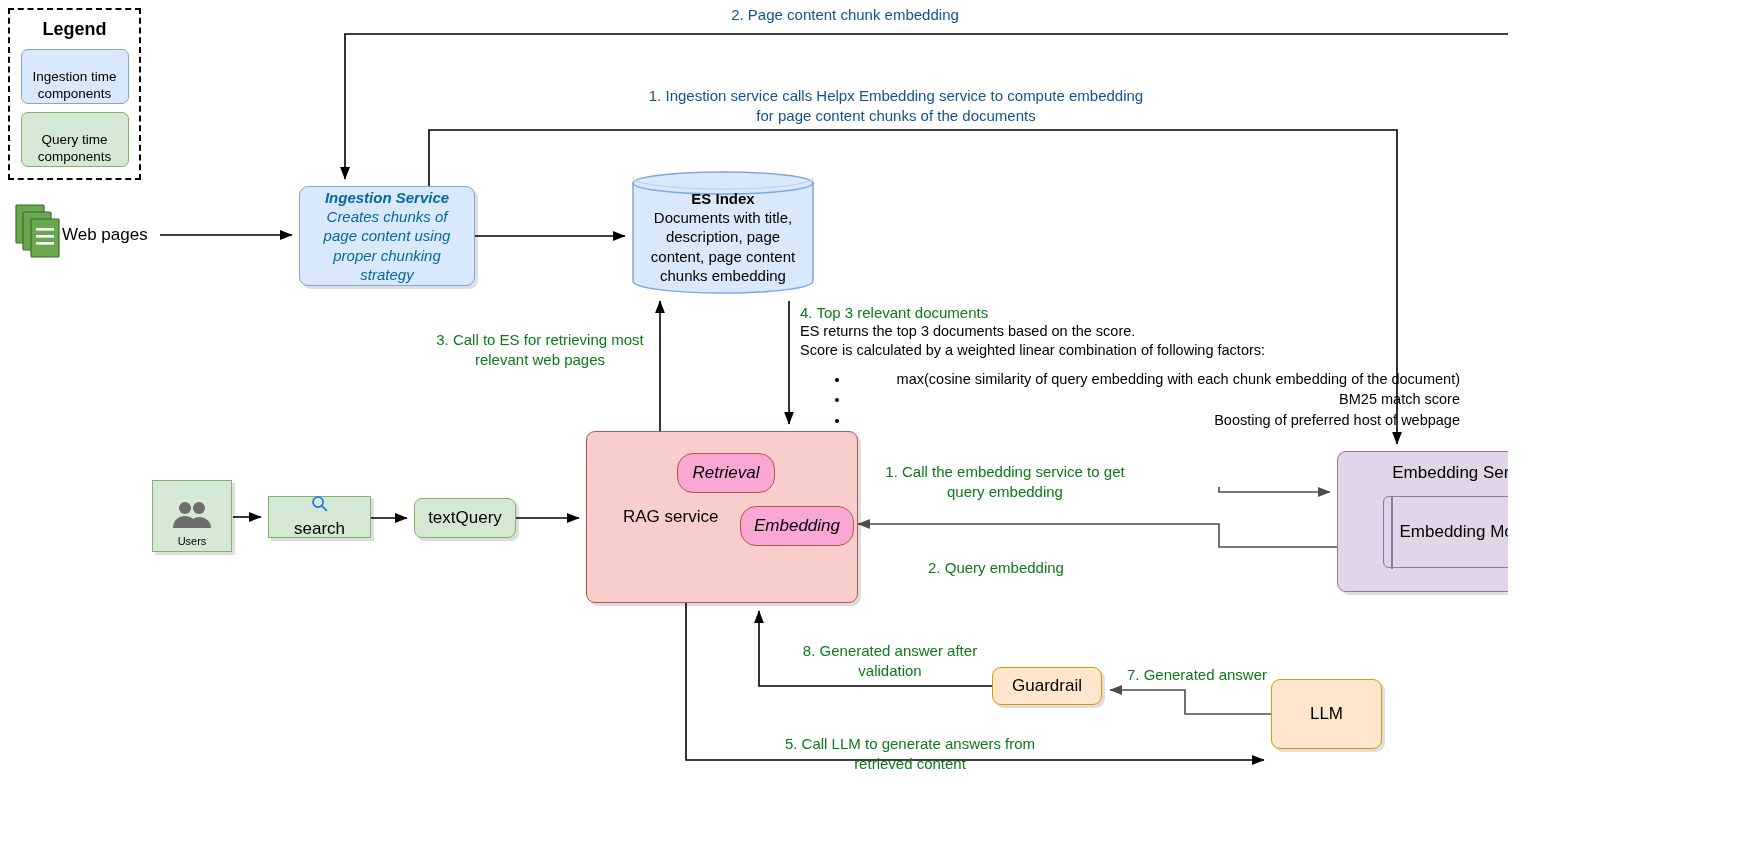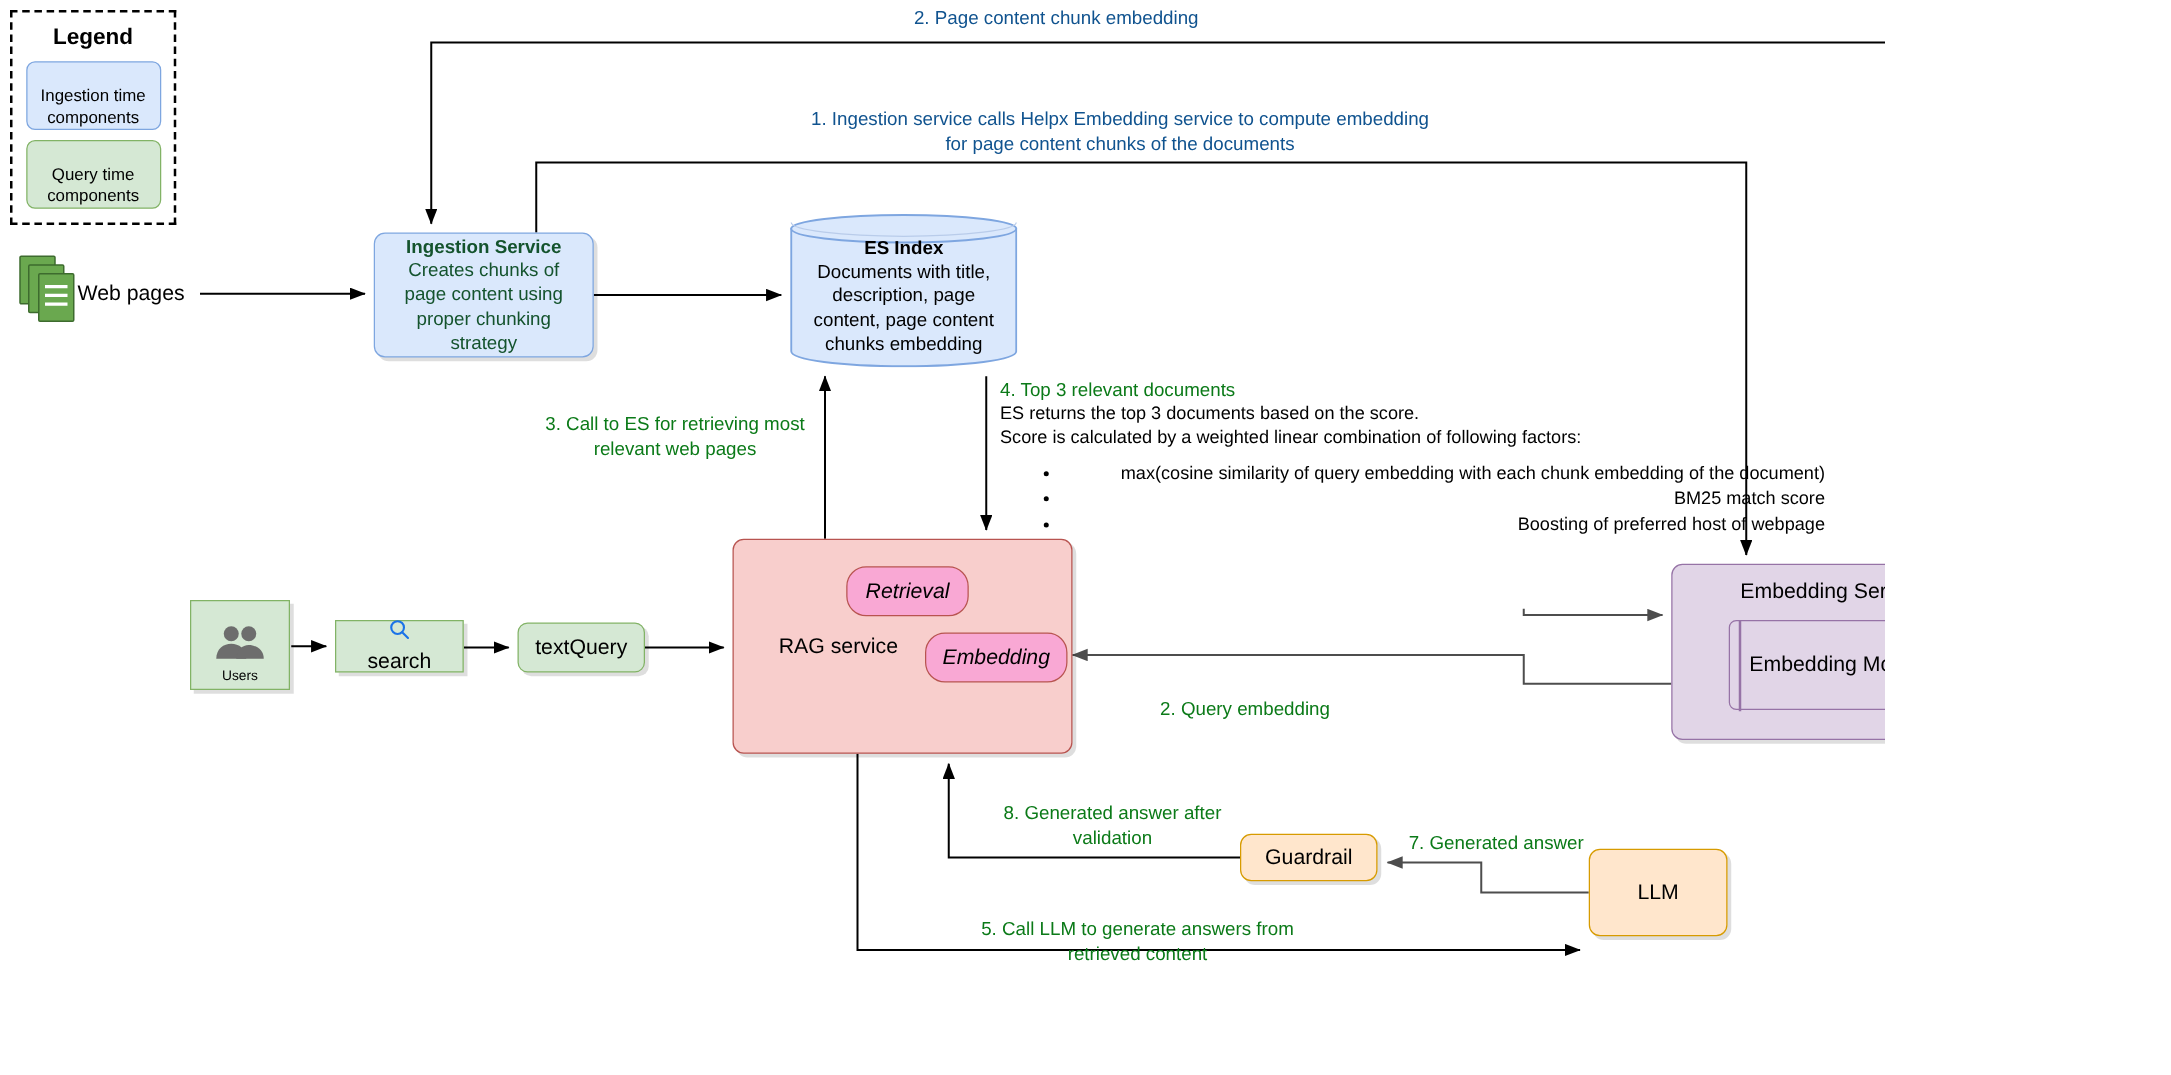--- a/index.html
+++ b/index.html
@@ -71,21 +71,21 @@
   .box-red-in{ background:#f9a8d4; border:1.5px solid #b85450; border-radius:16px;font-style:italic;}
   .box-purple{ background:#e1d5e7; border:1.5px solid #9673a6; border-radius:9px;}
   .box-purple-in{ background:#e1d5e7; border:1.5px solid #9673a6; border-radius:6px;}
   .box-orange{ background:#ffe6cc; border:1.5px solid #d79b00; border-radius:9px;}
 
   .shadowed{ box-shadow:3px 3px 0 rgba(0,0,0,0.13); }
 
   
   #ingestion-service{
     left:299px; top:186px; width:176px; height:100px;
-    font-size:15px; color:#14532d; padding:4px 8px;
+    font-size:15px; color:#0369a1; padding:4px 8px;font-style:italic;
   }
   #ingestion-service .ttl{font-weight:bold;}
 
   #es-index{
     left:632px; top:170px; width:182px; height:124px;
     font-size:15px; color:#000; padding:14px 8px 4px 8px;
   }
   #es-index .ttl{font-weight:bold;}
 
   #rag-service{
@@ -330,19 +330,20 @@
 
   <div class="lbl lbl-green" id="lbl-4-title">4. Top 3 relevant documents</div>
   <div class="lbl" id="lbl-4-body">ES returns the top 3 documents based on the score.
 Score is calculated by a weighted linear combination of following factors:</div>
   <ul id="lbl-4-bullets">
     <li>max(cosine similarity of query embedding with each chunk embedding of the document)</li>
     <li>BM25 match score</li>
     <li>Boosting of preferred host of webpage</li>
   </ul>
 
+  <div class="lbl lbl-green" id="lbl-e1">1. Call the embedding service to get query embedding</div>
   <div class="lbl lbl-green" id="lbl-e2">2. Query embedding</div>
 
   <div class="lbl lbl-green" id="lbl-8">8. Generated answer after validation</div>
   <div class="lbl lbl-green" id="lbl-7">7. Generated answer</div>
   <div class="lbl lbl-green" id="lbl-5">5. Call LLM to generate answers from retrieved content</div>
 
 </div>
 
 </body></html>

